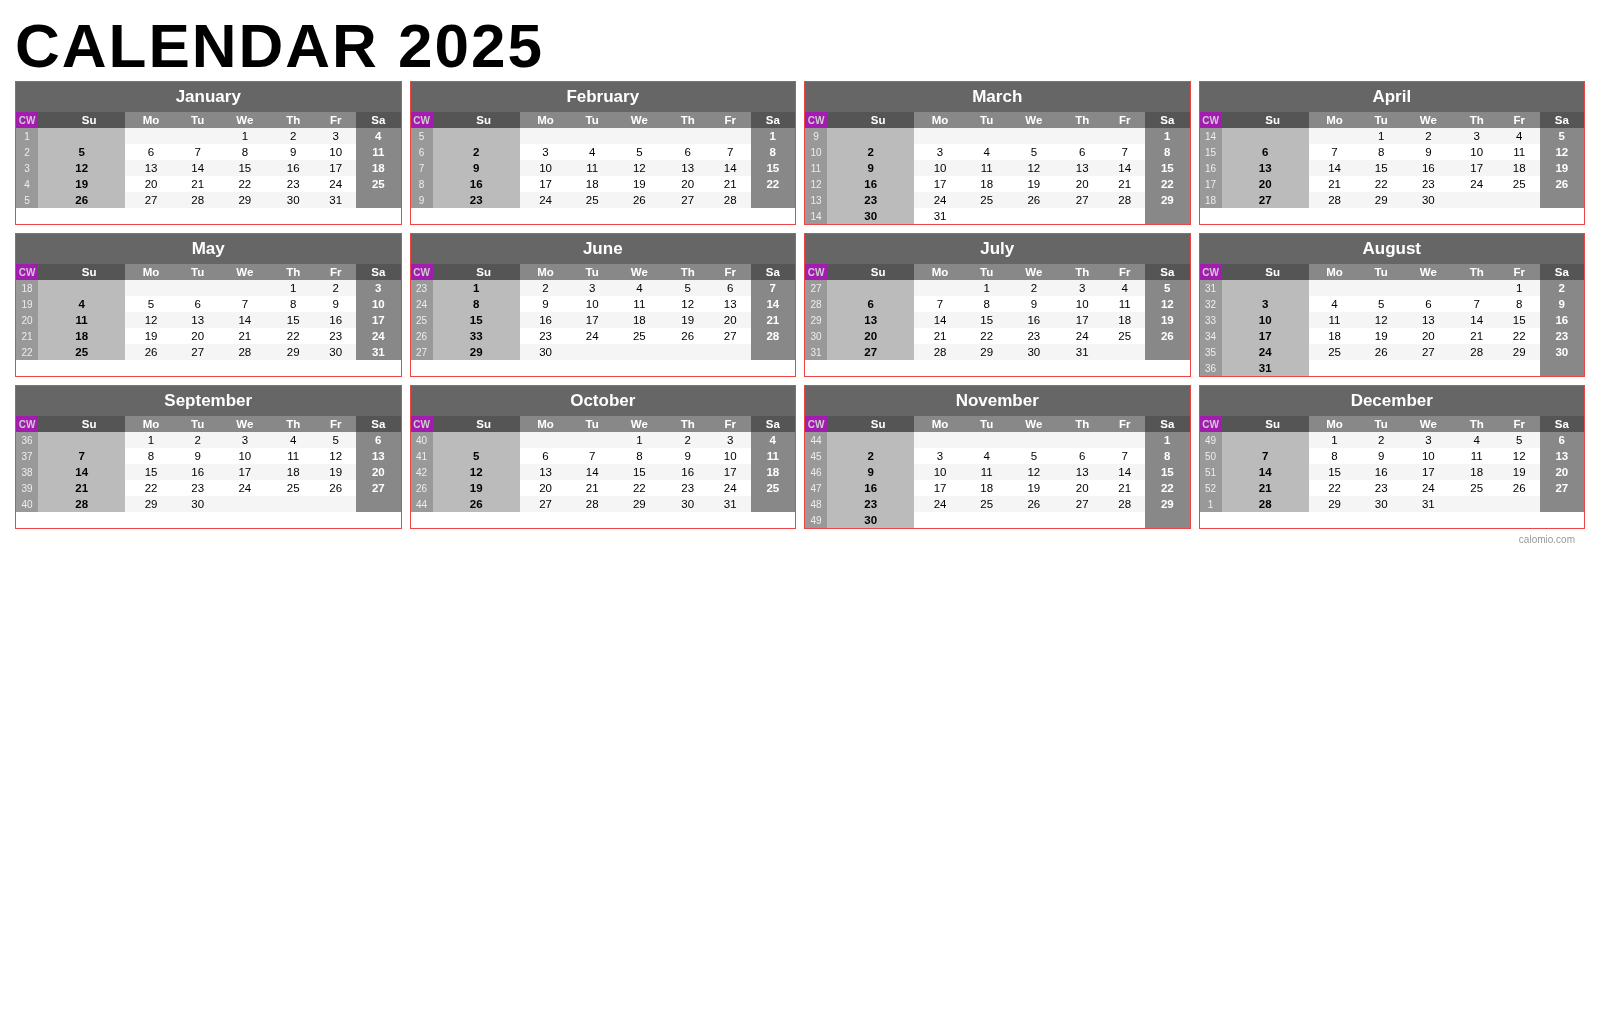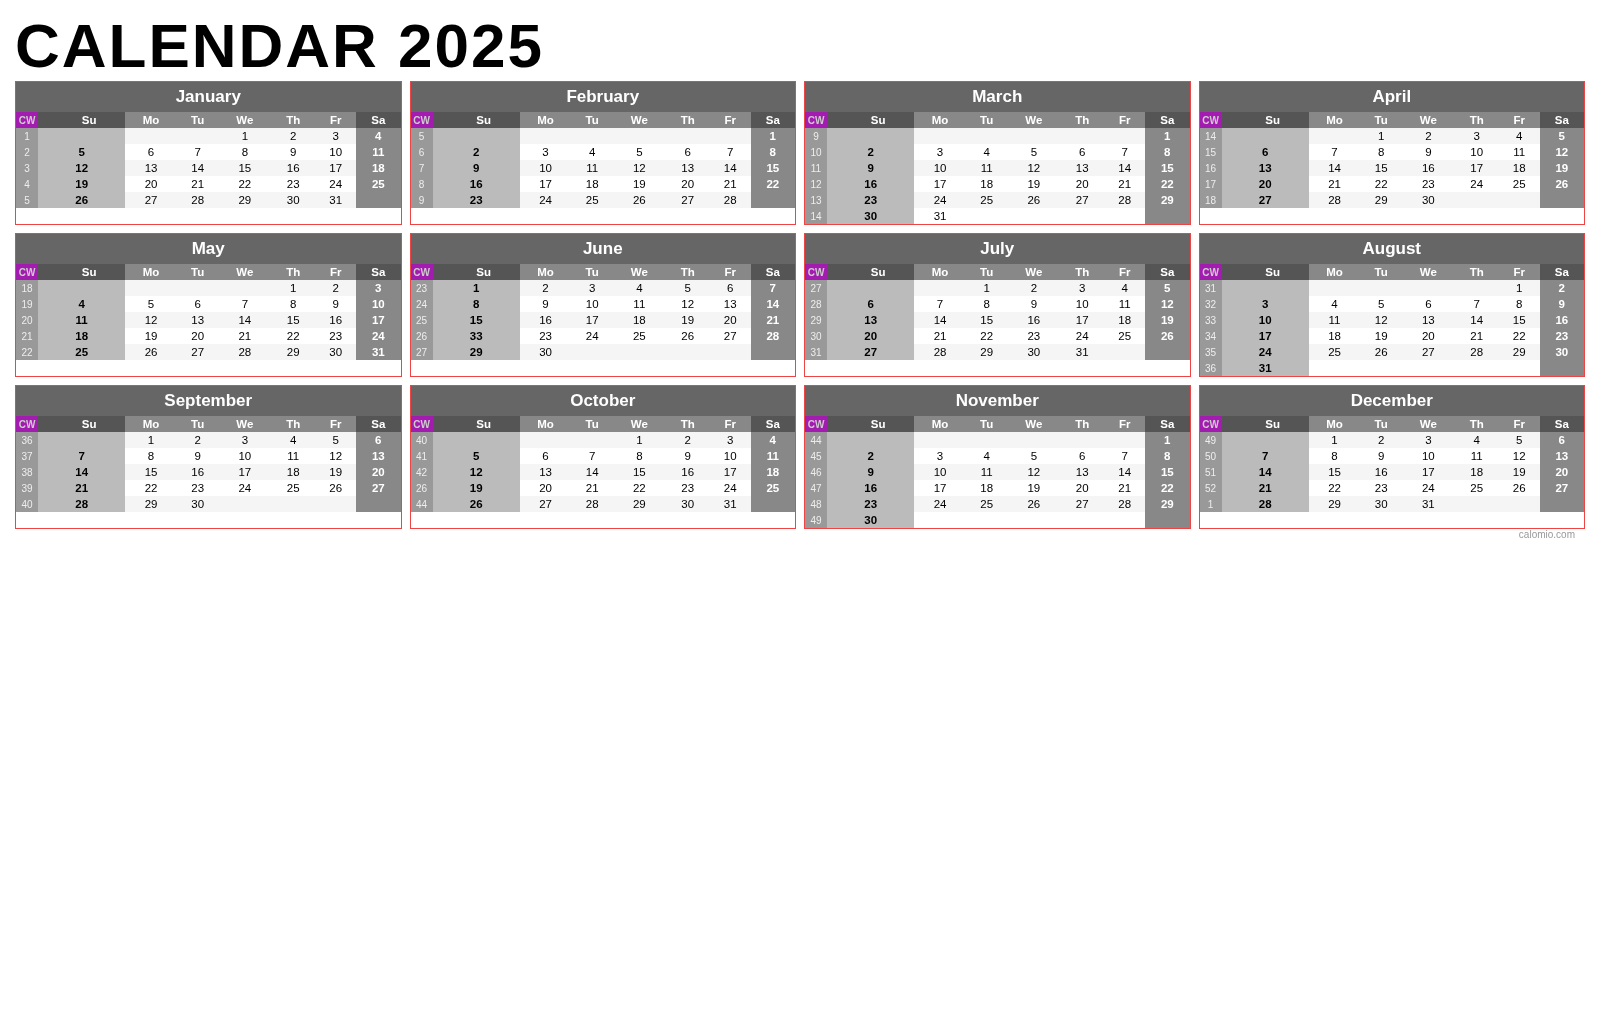--- a/index.html
+++ b/index.html
@@ -89,20 +89,21 @@
     .month-table tr:nth-child(even) td.normal-cell {
       background: #fff;
     }
     .month-table tbody tr td {
       border: none;
     }
     .footer {
       text-align: right;
       font-size: 10px;
       color: #999;
+      margin-top: 5px;
       padding-right: 10px;
     }
   </style>
 </head>
 <body>
 
 <h1 class="main-title">CALENDAR 2025</h1>
 
 <div class="calendar-grid" id="calendar-grid">
 <div class="month-block">

